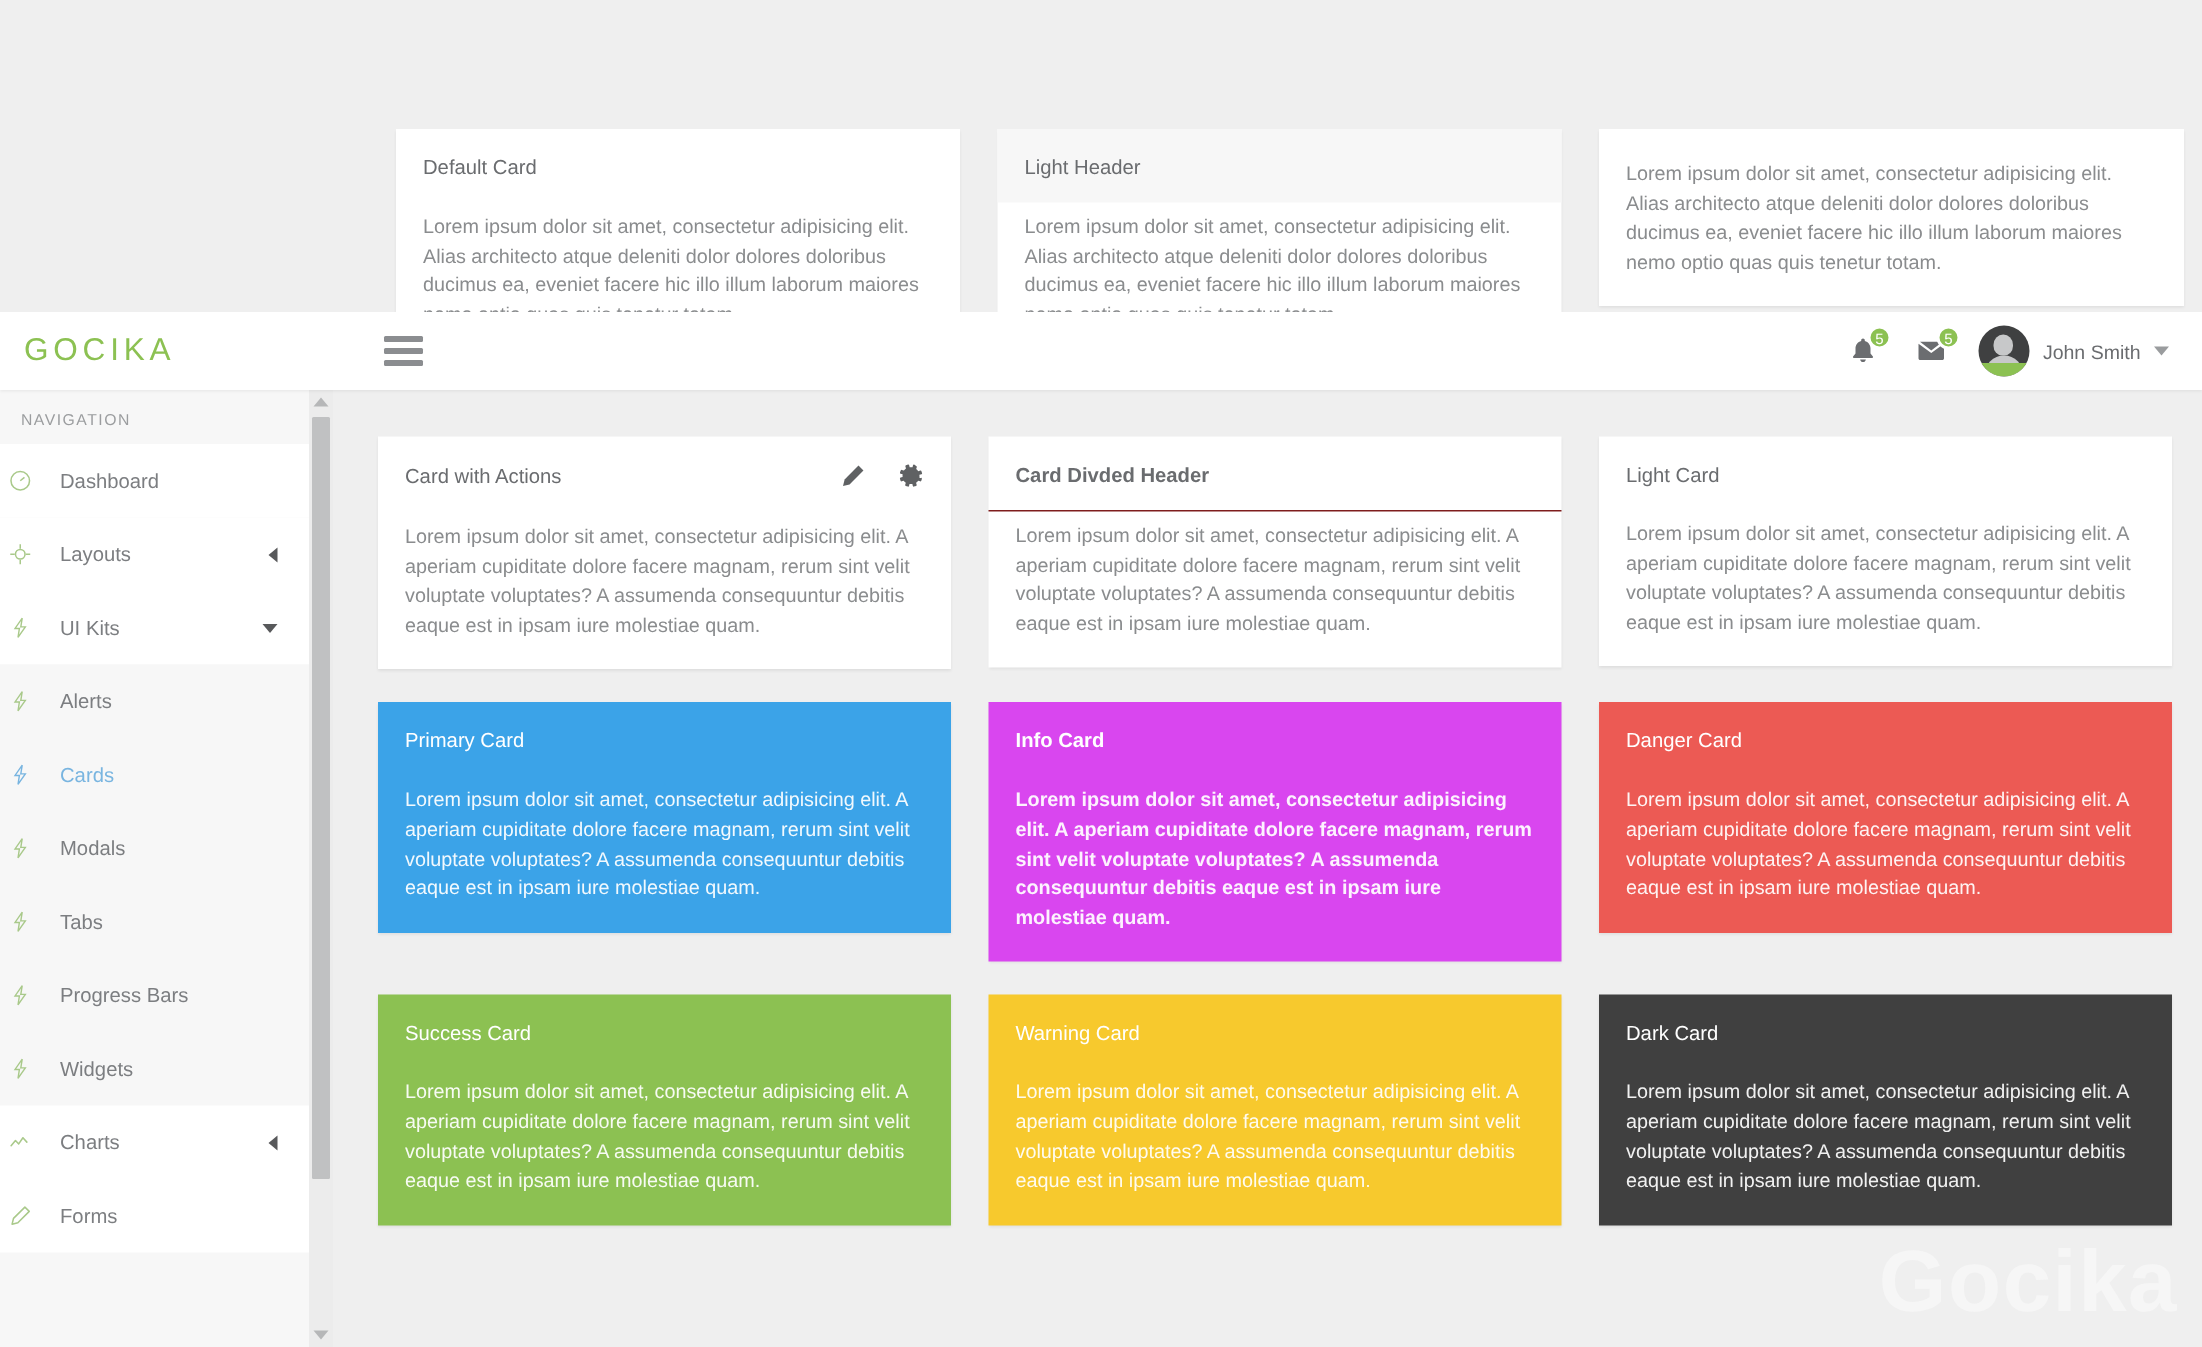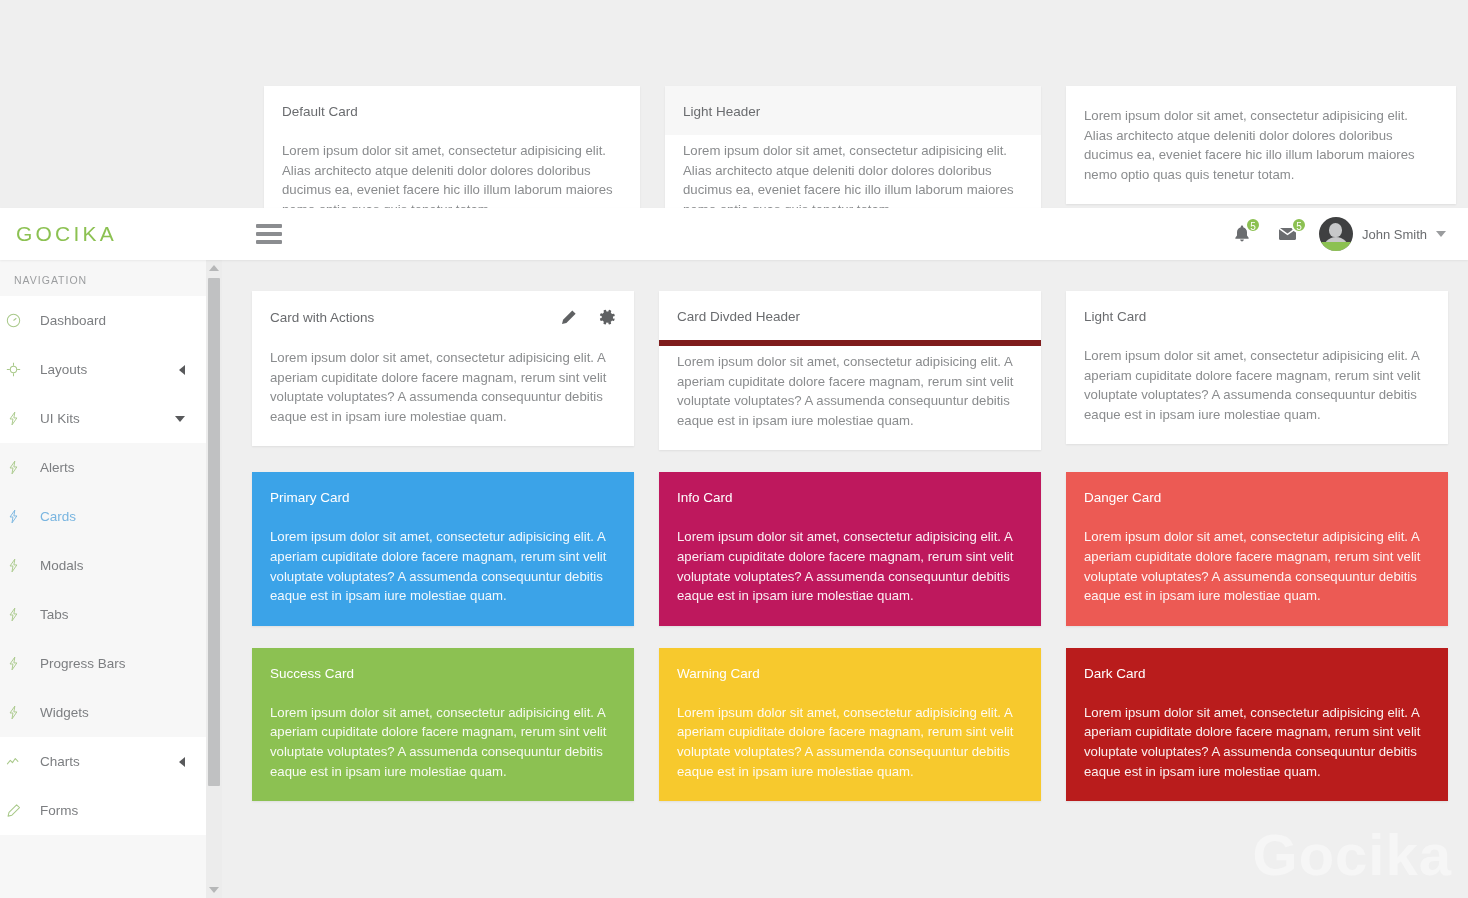--- a/index.html
+++ b/index.html
@@ -96,34 +96,34 @@
   .content {
     position: absolute; left: 222px; top: 263px; width: 1246px; height: 638px;
     background: #efefef; overflow: hidden; padding: 28px 0 0 0;
   }
   .row { display: flex; gap: 25px; padding: 0 20px 0 30px; margin-bottom: 22px; }
   .cell { flex: 1 1 0; min-width: 0; }
 
   
   .card { background: #ffffff; box-shadow: 0 1px 2px rgba(0,0,0,.07); }
   .card-head { padding: 18px 18px 16px 18px; font-size: 13.5px; color: #6a6c6f; display: flex; align-items: center; }
-  .card-head.divided { border-bottom: 6px solid #7f1d1d; }
+  .card-head.divided { border-bottom: 1px solid #7f1d1d; font-weight: bold; }
   .card-head.light { background: #f7f7f7; }
   .card-head .actions { margin-left: auto; display: flex; align-items: center; gap: 22px; }
   .card-head .actions svg { fill: #5f6163; cursor: pointer; }
   .card-body { padding: 6px 18px 20px 18px; font-size: 13.2px; line-height: 19.6px; color: #8a8c8e; }
   .card-body.only { padding-top: 20px; }
 
   
   .card.primary { background: #3ba3e8; }
-  .card.info    { background: #be185d; }
+  .card.info    { background: #d946ef; font-weight: bold; }
   .card.danger  { background: #ec5a54; }
   .card.success { background: #8cc152; }
   .card.warning { background: #f7c92d; }
-  .card.dark    { background: #b91c1c; }
+  .card.dark    { background: #404040; }
   .card.colored .card-head,
   .card.colored .card-body { color: #ffffff; }
   .card.colored .card-body { color: rgba(255,255,255,.93); }
 
   
   .watermark {
     position: absolute; right: 16px; bottom: 10px;
     font-size: 58px; font-weight: 700; color: #f6f6f6;
     letter-spacing: 1px; pointer-events: none; z-index: 5;
     font-family: "Liberation Sans", sans-serif;

